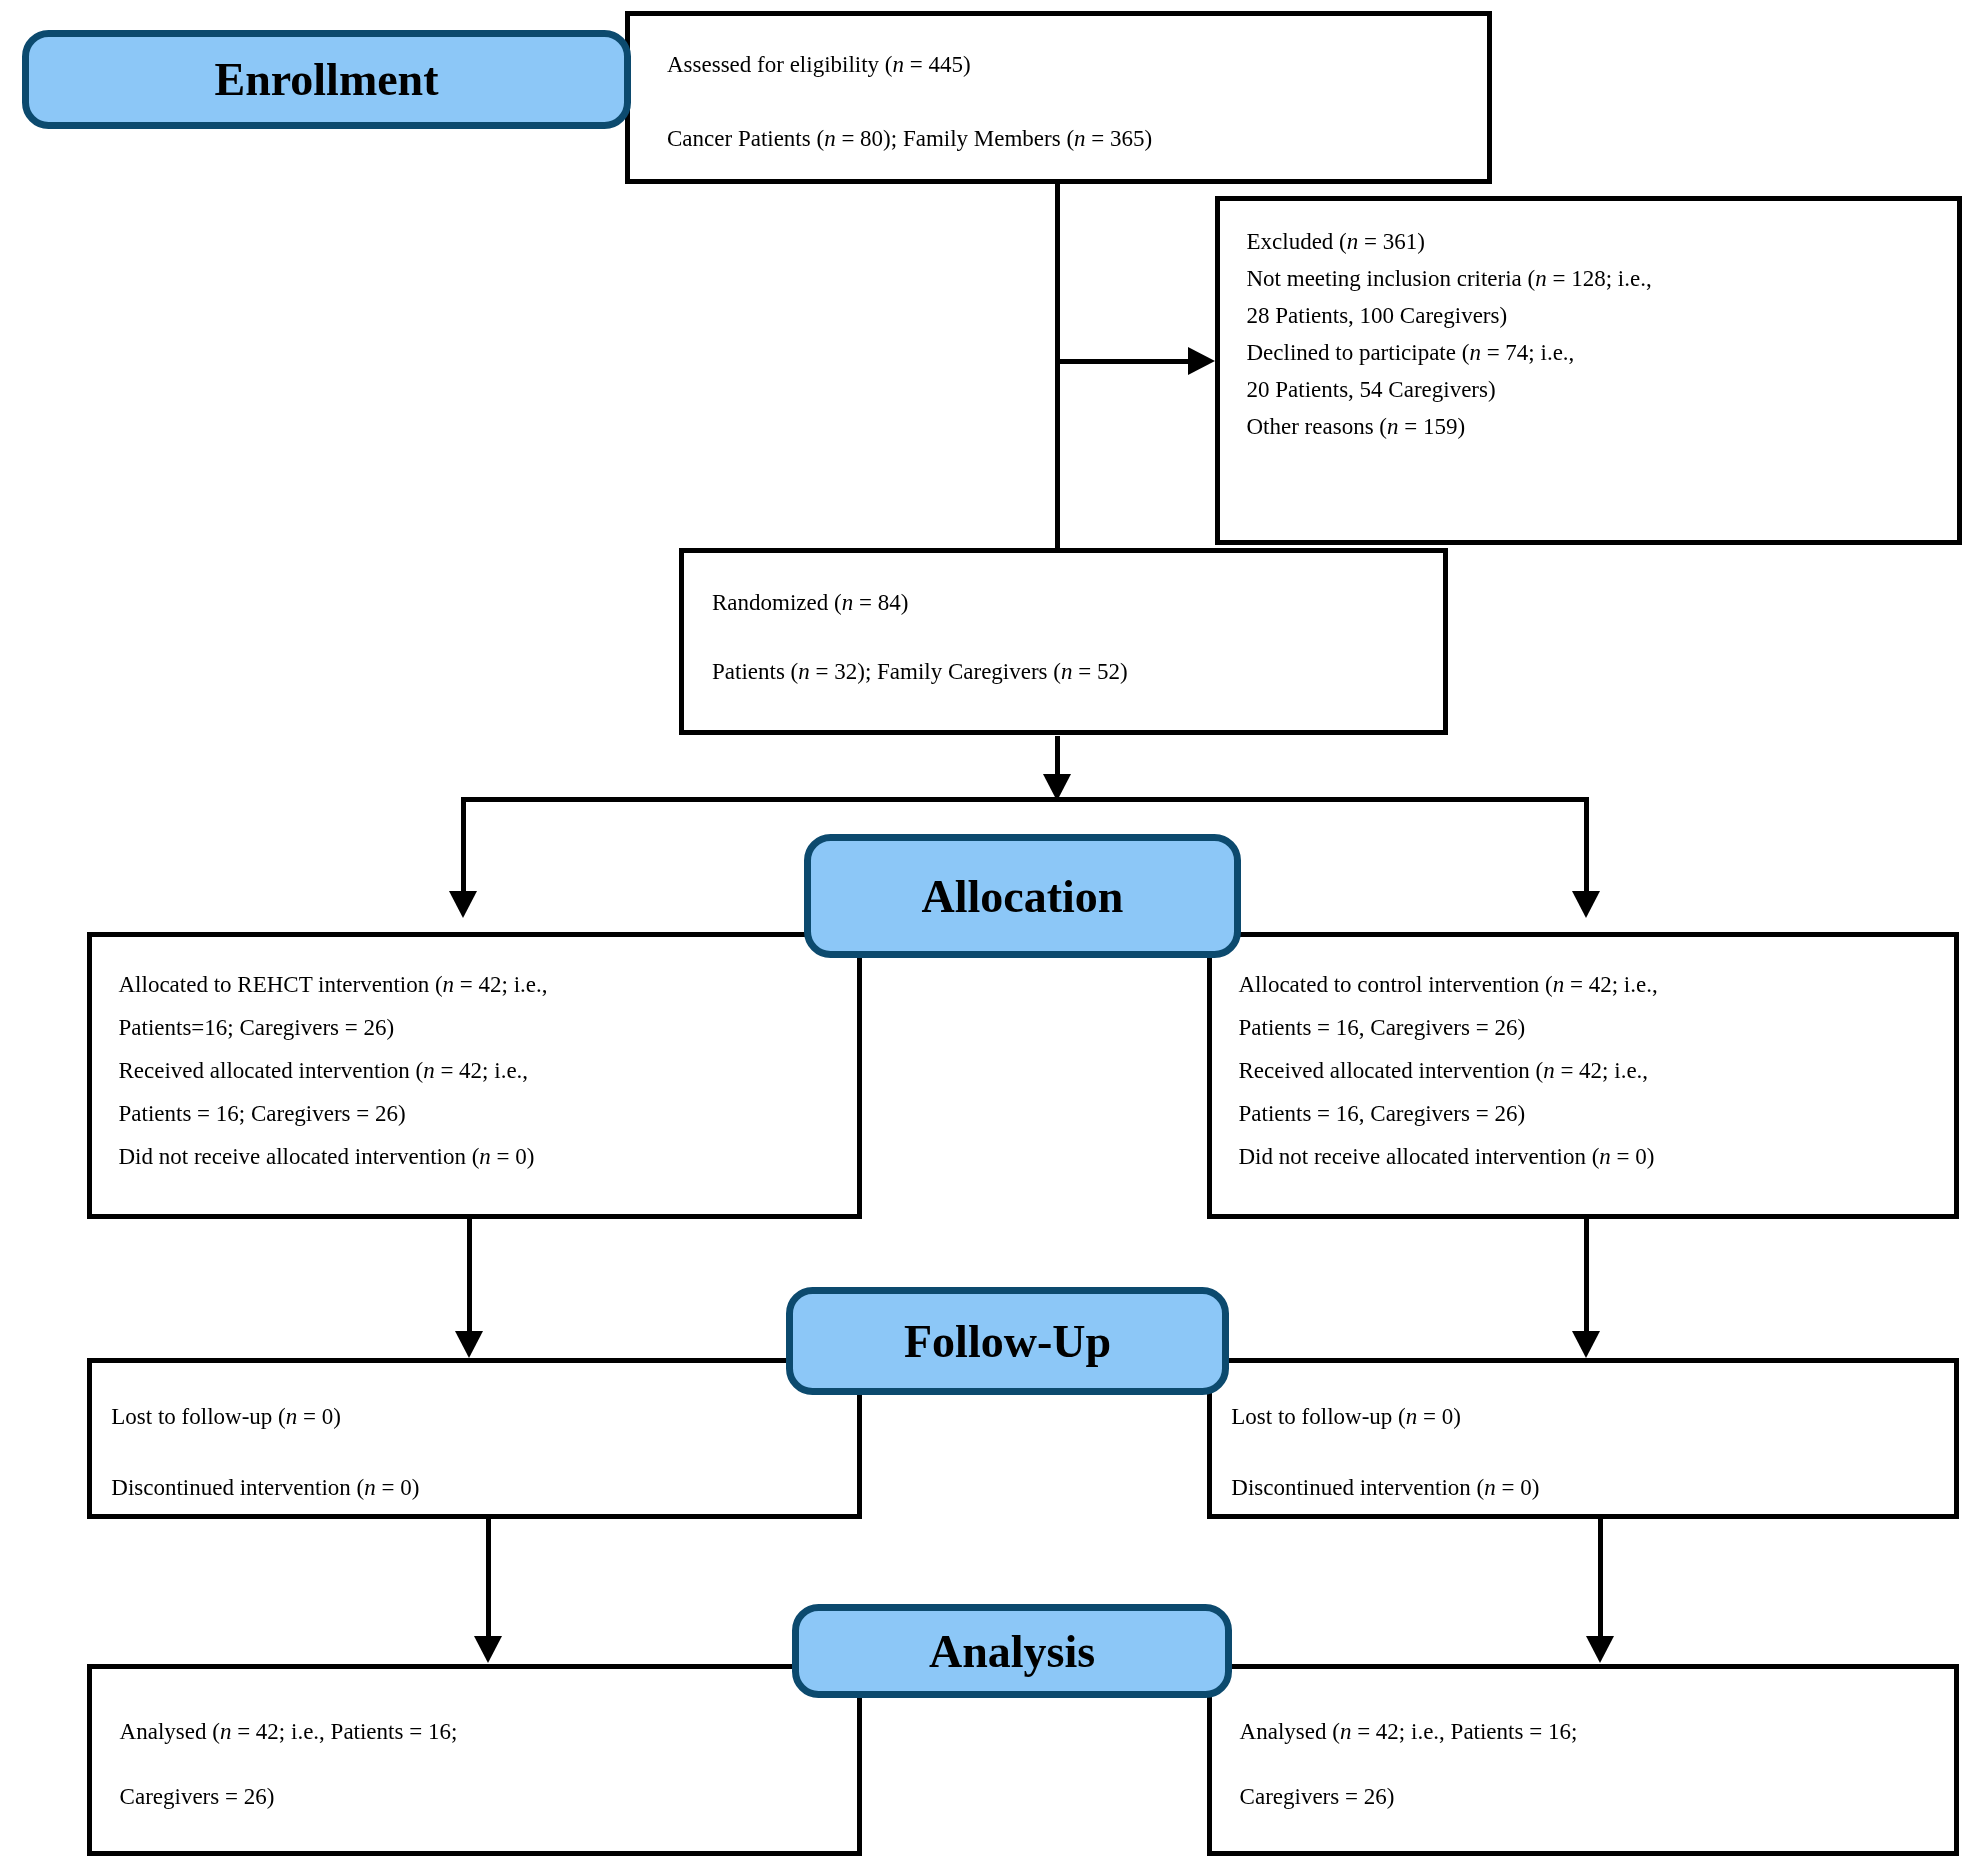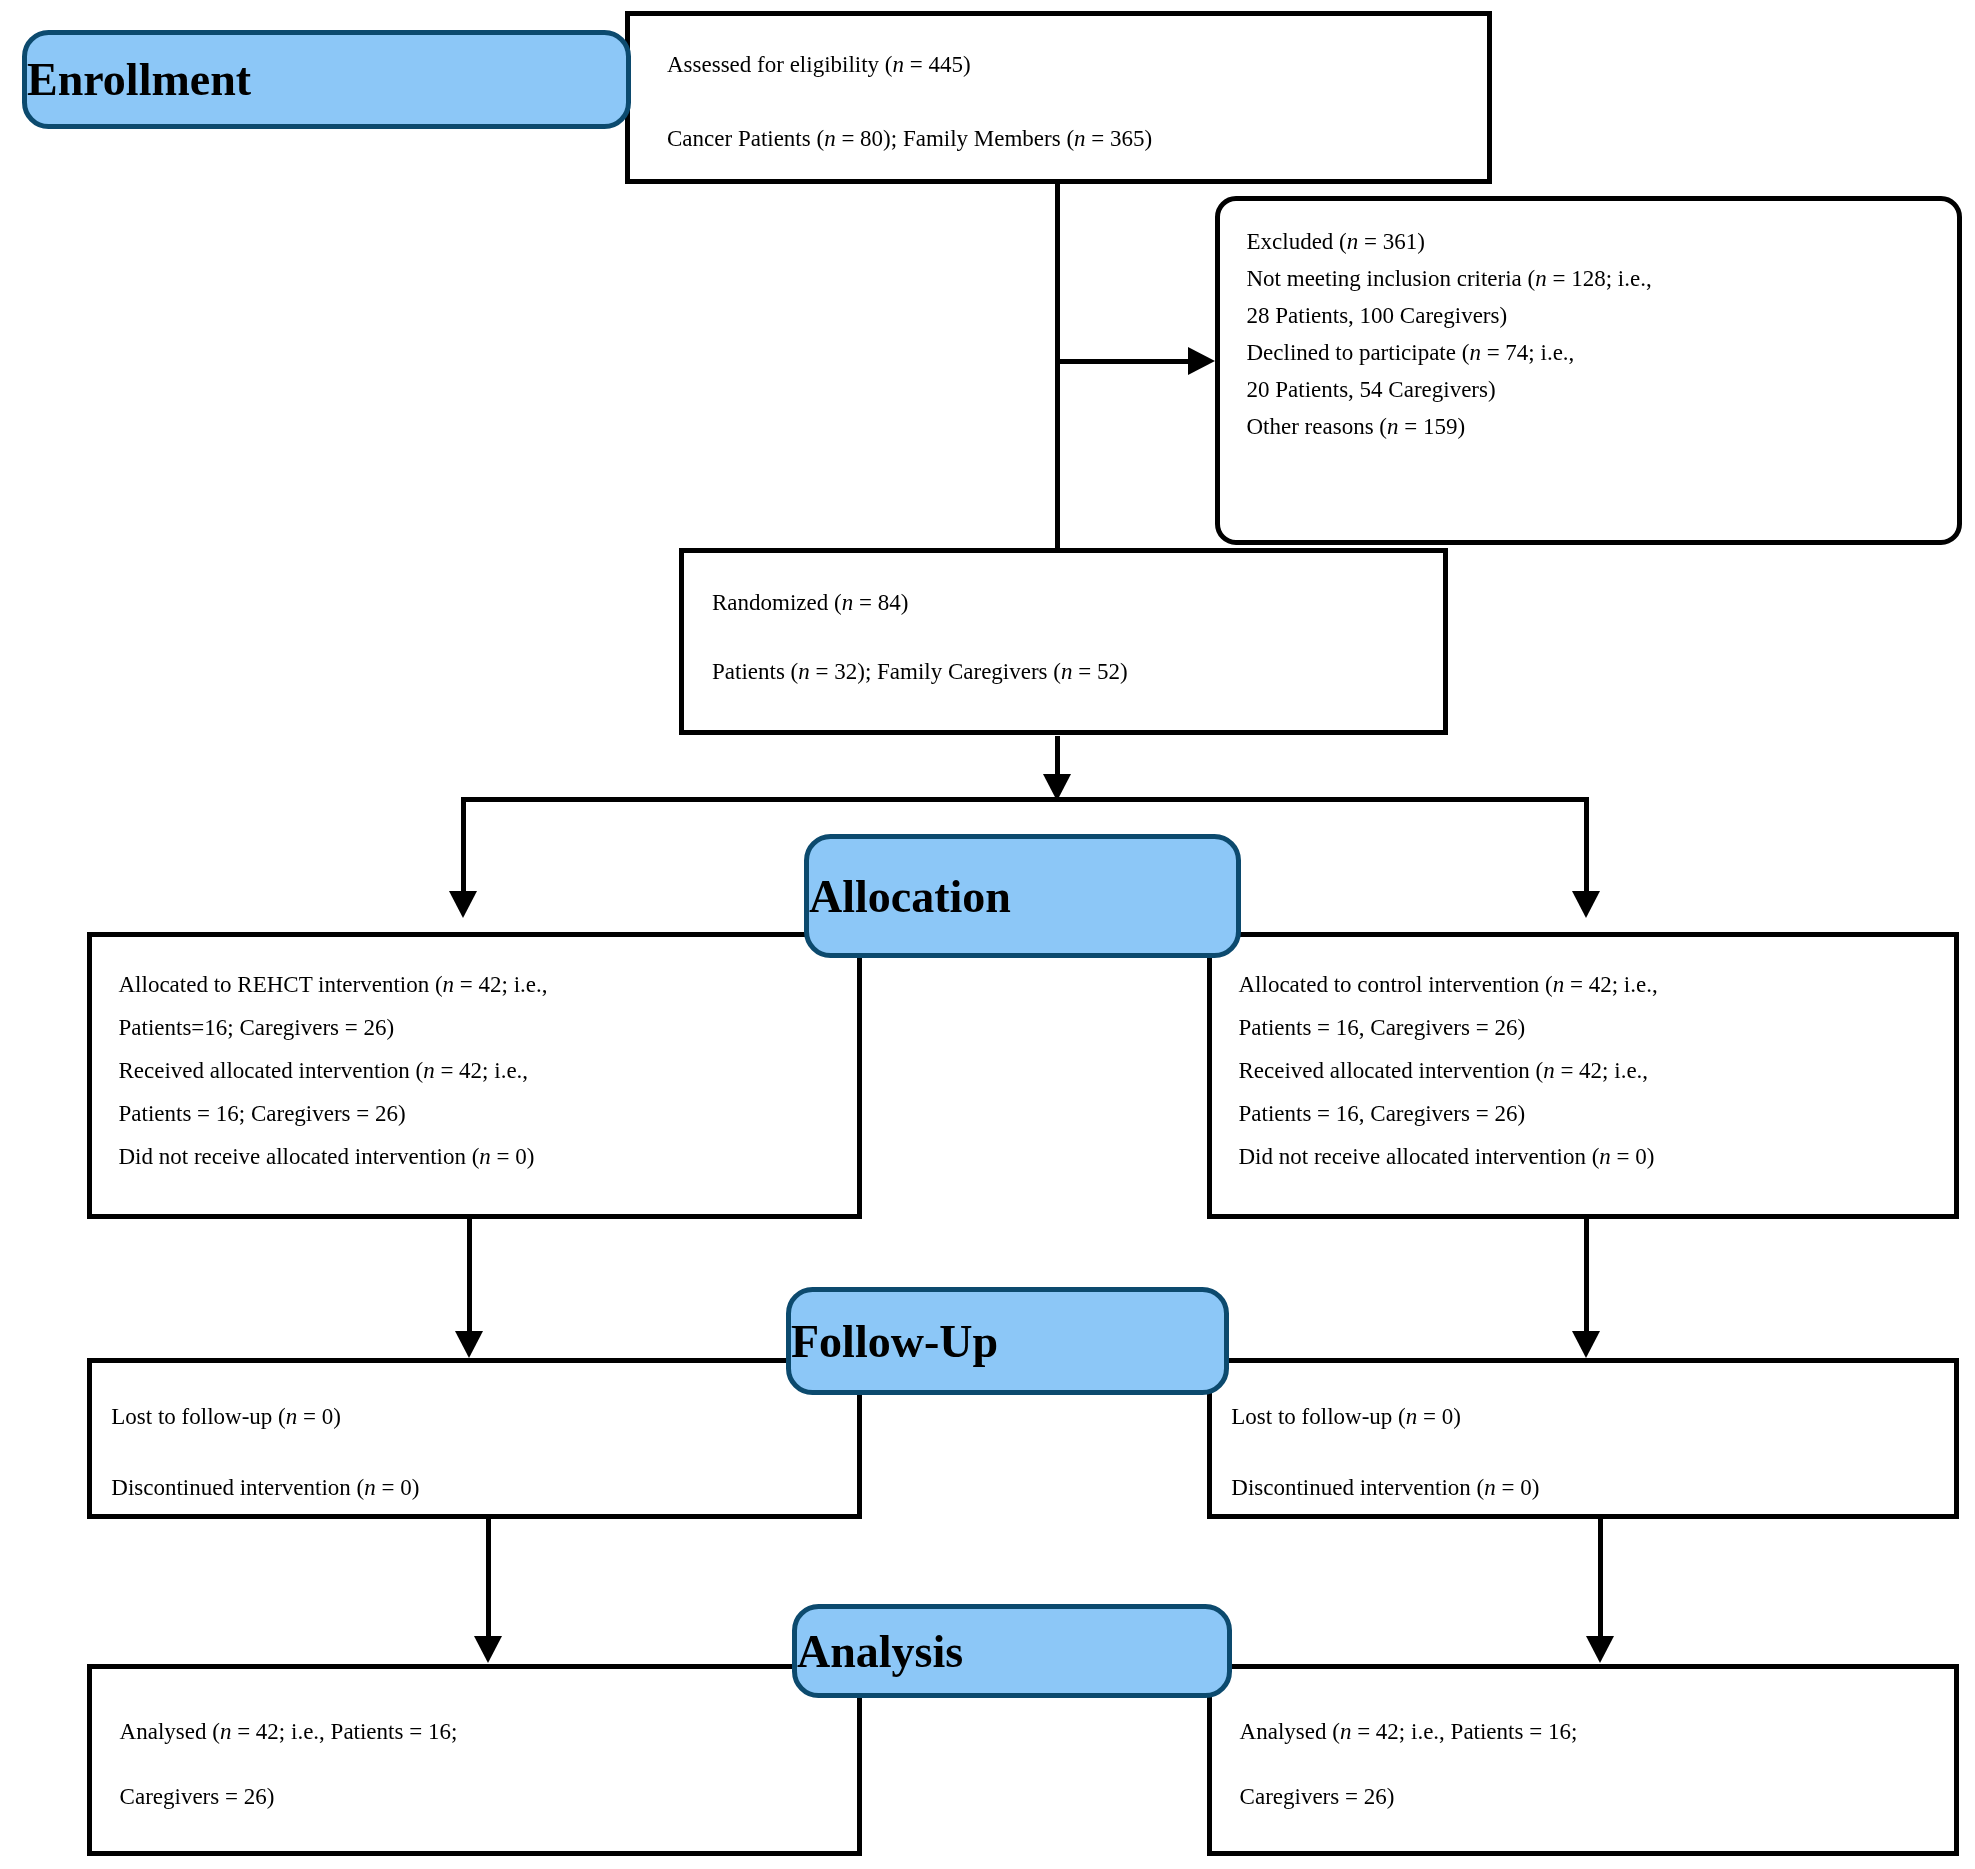--- a/index.html
+++ b/index.html
@@ -15,32 +15,32 @@
   .box{
     position:absolute;
     box-sizing:border-box;
     background:#ffffff;
     border:5px solid #000000;
     font-size:23px;
     line-height:66px;
   }
   .box .ln{white-space:nowrap;}
   .b-assessed   {padding:12px 11px 0 37px; line-height:74px;}
-  .b-excluded   {padding:22px 11px 0 26.5px; line-height:37px;border-radius:21px;}
+  .b-excluded   {padding:22px 11px 0 26.5px; line-height:37px;}
   .b-randomized {padding:15.4px 11px 0 28px; line-height:69px;}
   .b-alloc      {padding:26px 11px 0 26.5px; line-height:43px;margin-top:13px;}
   .b-followup   {padding:18px 11px 0 19.3px; line-height:71px;}
   .b-analysis   {padding:30px 11px 0 27.6px; line-height:65px;}
   
   .stage{
     position:absolute;
     box-sizing:border-box;
-    border:5px solid #0c4a6e;
+    border:7px solid #0c4a6e;
     border-radius:26.5px;
-    display:flex;align-items:center;
+    display:flex;align-items:center;justify-content:center;
     font-size:46px;font-weight:bold;
     background:#8CC7F7;
     z-index:5;
   }
   
   .vline{position:absolute;width:5px;background:#000000;}
   .hline{position:absolute;height:5px;background:#000000;}
   .arrow-down{
     position:absolute;width:0;height:0;
     border-left:14.3px solid transparent;

